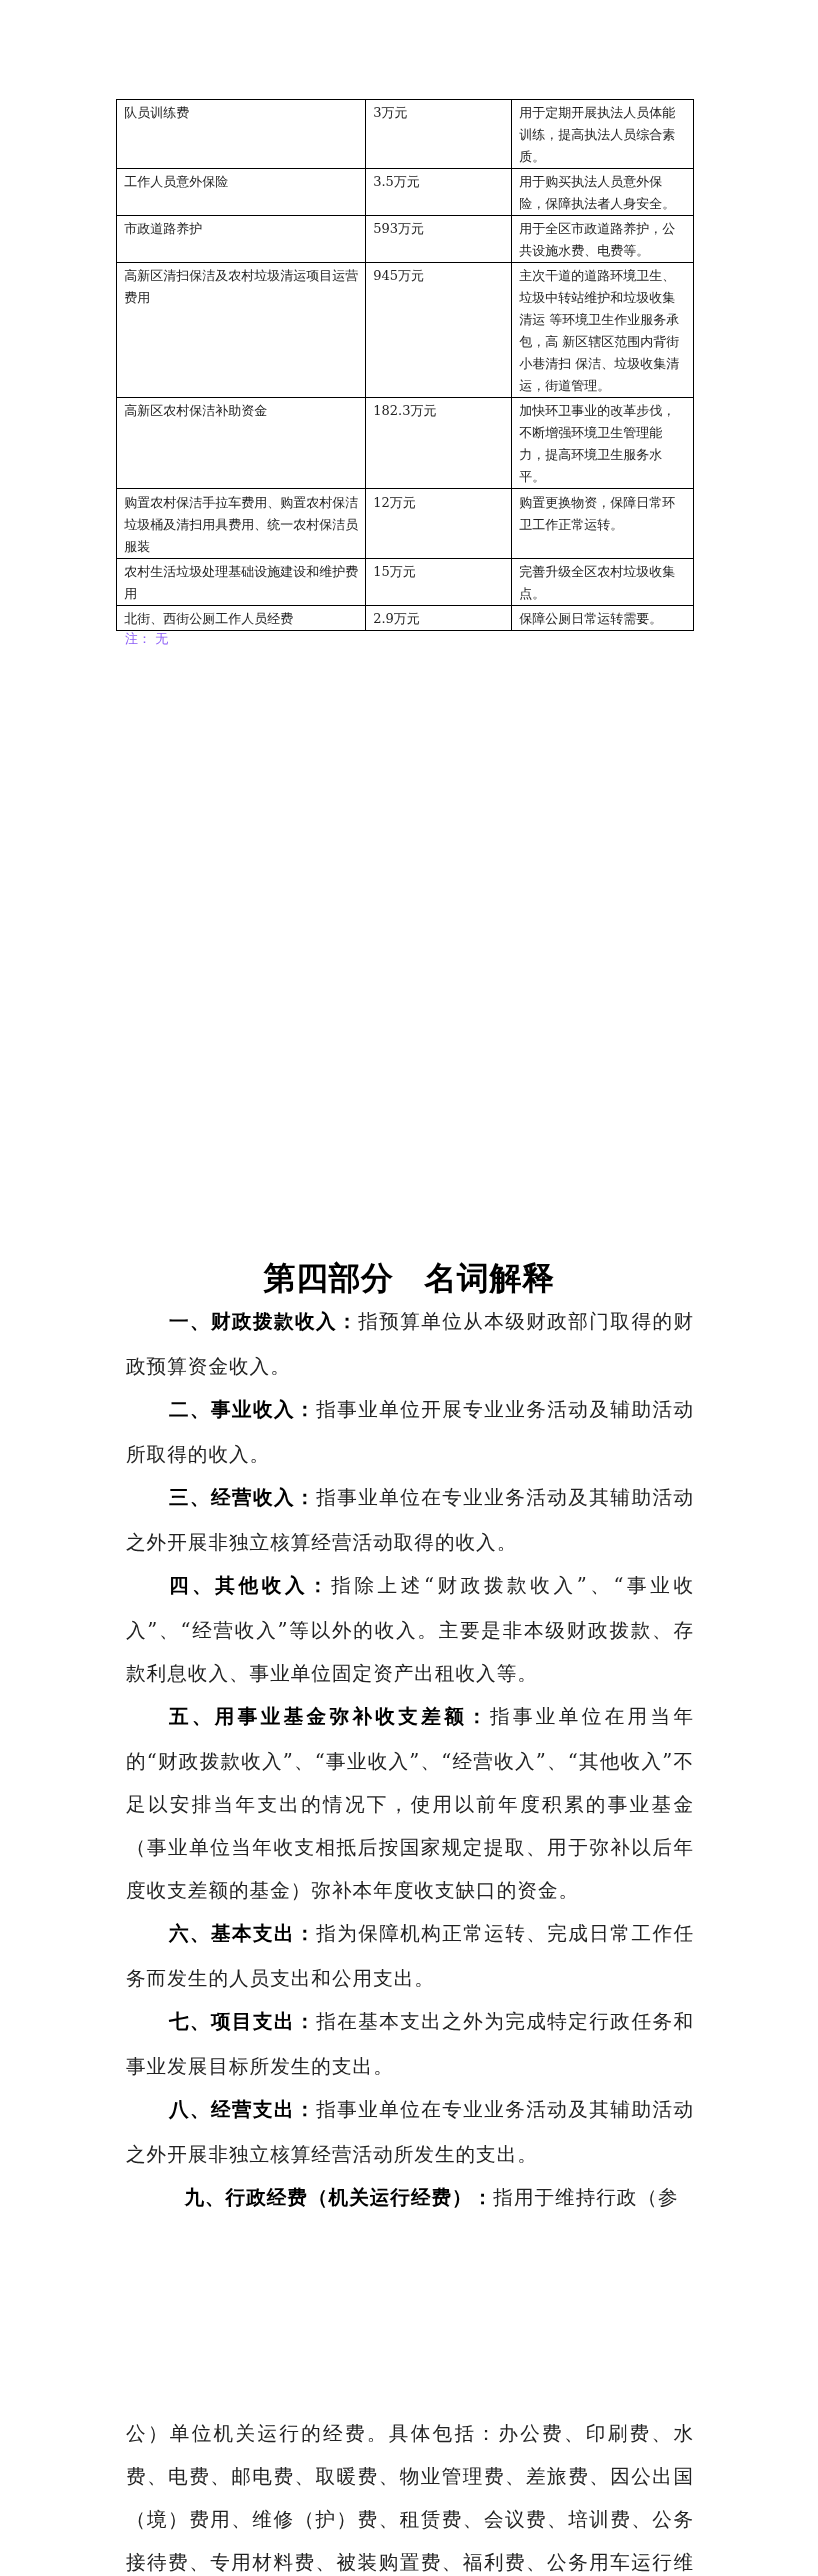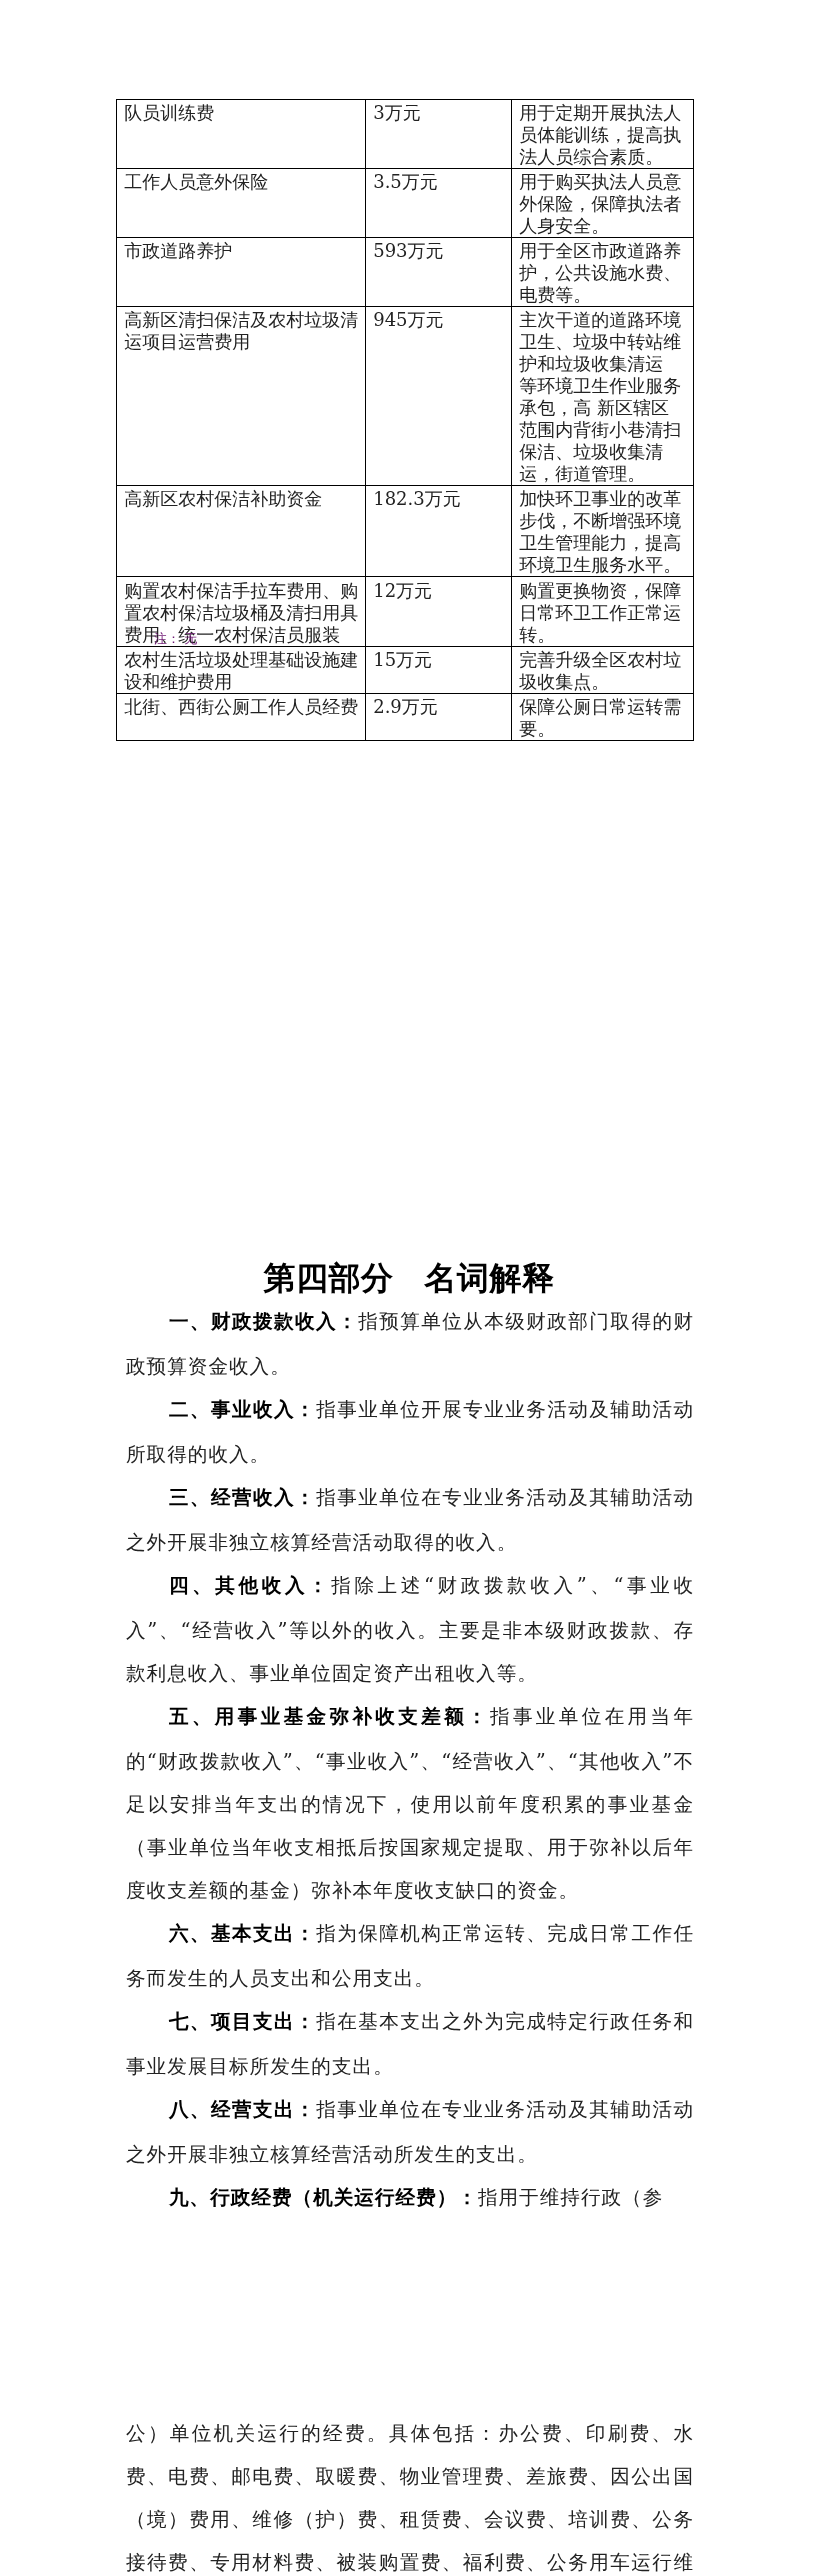--- a/index.html
+++ b/index.html
@@ -1,23 +1,23 @@
 <!DOCTYPE html>
 <html style="font-size:8.2px"><head>
 <meta charset="utf-8">
 <style>
   html, body { margin:0; padding:0; background:#ffffff; }
   body { width:818px; height:3470px; position:relative; overflow:hidden;
          font-family:"DejaVu Serif","Liberation Serif",serif; color:#111; }
   .tbl { position:absolute; left:116px; top:99px; width:577px;
-         border-collapse:collapse; table-layout:fixed; font-size:18px;padding-left:32px; }
+         border-collapse:collapse; table-layout:fixed; font-size:13px;padding-left:32px; }
   .tbl td { border:1.5px solid #000; vertical-align:top; padding:2.1px 6.2px 0 7.2px;
             line-height:22px; color:#222; }
   .tbl col.c1 { width:249px; } .tbl col.c2 { width:146px; } .tbl col.c3 { width:182px; }
-  .note { position:absolute; left:125px; top:630px; font-size:13px; color:#701a75;margin-left:29px; }
+  .note { position:absolute; left:125px; top:630px; font-size:13px; color:#8b5cf6; }
   .title { position:absolute; left:0; width:818px; top:1257px; text-align:center;
            font-family:"DejaVu Sans","Liberation Sans",sans-serif; font-size:32px;
            font-weight:bold; letter-spacing:0.5px; color:#000; }
   .title .gap { display:inline-block; width:31px; }
   .block { position:absolute; left:126px; width:568px; font-size:19.6px;
            line-height:43px; text-align:justify; letter-spacing:1px; color:#222; }
   .block p { margin:0; }
   .block p.indent { text-indent:43px; }
   .term { font-weight:bold; color:#000; font-family:Liberation Mono, monospace; }
 </style>
@@ -82,20 +82,20 @@
 
 <div class="block" style="top:1300px">
   <p class="indent"><span class="term">一、财政拨款收入：</span><span>指预算单位从本级财政部门取得的财政预算资金收入。</span></p>
   <p class="indent"><span class="term">二、事业收入：</span><span>指事业单位开展专业业务活动及辅助活动所取得的收入。</span></p>
   <p class="indent"><span class="term">三、经营收入：</span><span>指事业单位在专业业务活动及其辅助活动之外开展非独立核算经营活动取得的收入。</span></p>
   <p class="indent"><span class="term">四、其他收入：</span><span>指除上述“财政拨款收入”、“事业收入”、“经营收入”等以外的收入。主要是非本级财政拨款、存款利息收入、事业单位固定资产出租收入等。</span></p>
   <p class="indent"><span class="term">五、用事业基金弥补收支差额：</span><span>指事业单位在用当年的“财政拨款收入”、“事业收入”、“经营收入”、“其他收入”不足以安排当年支出的情况下，使用以前年度积累的事业基金（事业单位当年收支相抵后按国家规定提取、用于弥补以后年度收支差额的基金）弥补本年度收支缺口的资金。</span></p>
   <p class="indent"><span class="term">六、基本支出：</span><span>指为保障机构正常运转、完成日常工作任务而发生的人员支出和公用支出。</span></p>
   <p class="indent"><span class="term">七、项目支出：</span><span>指在基本支出之外为完成特定行政任务和事业发展目标所发生的支出。</span></p>
   <p class="indent"><span class="term">八、经营支出：</span><span>指事业单位在专业业务活动及其辅助活动之外开展非独立核算经营活动所发生的支出。</span></p>
-  <p class="indent" style="text-align:left"><span class="term">九、行政经费（机关运行经费）：</span><span>指用于维持行政（参</span></p>
+  <p class="indent" style="text-align:center"><span class="term">九、行政经费（机关运行经费）：</span><span>指用于维持行政（参</span></p>
 </div>
 
 <div class="block" style="top:2412px">
   <p>公）单位机关运行的经费。具体包括：办公费、印刷费、水费、电费、邮电费、取暖费、物业管理费、差旅费、因公出国（境）费用、维修（护）费、租赁费、会议费、培训费、公务接待费、专用材料费、被装购置费、福利费、公务用车运行维护费、其他交通费用、医疗费补助、办公设备购置、专用设备购置、信息网络及软件购置更新、公务用车购置、其他交通工具购置经济科目对应的预算资金。</p>
 
 </div>
 
 
 </body></html>

